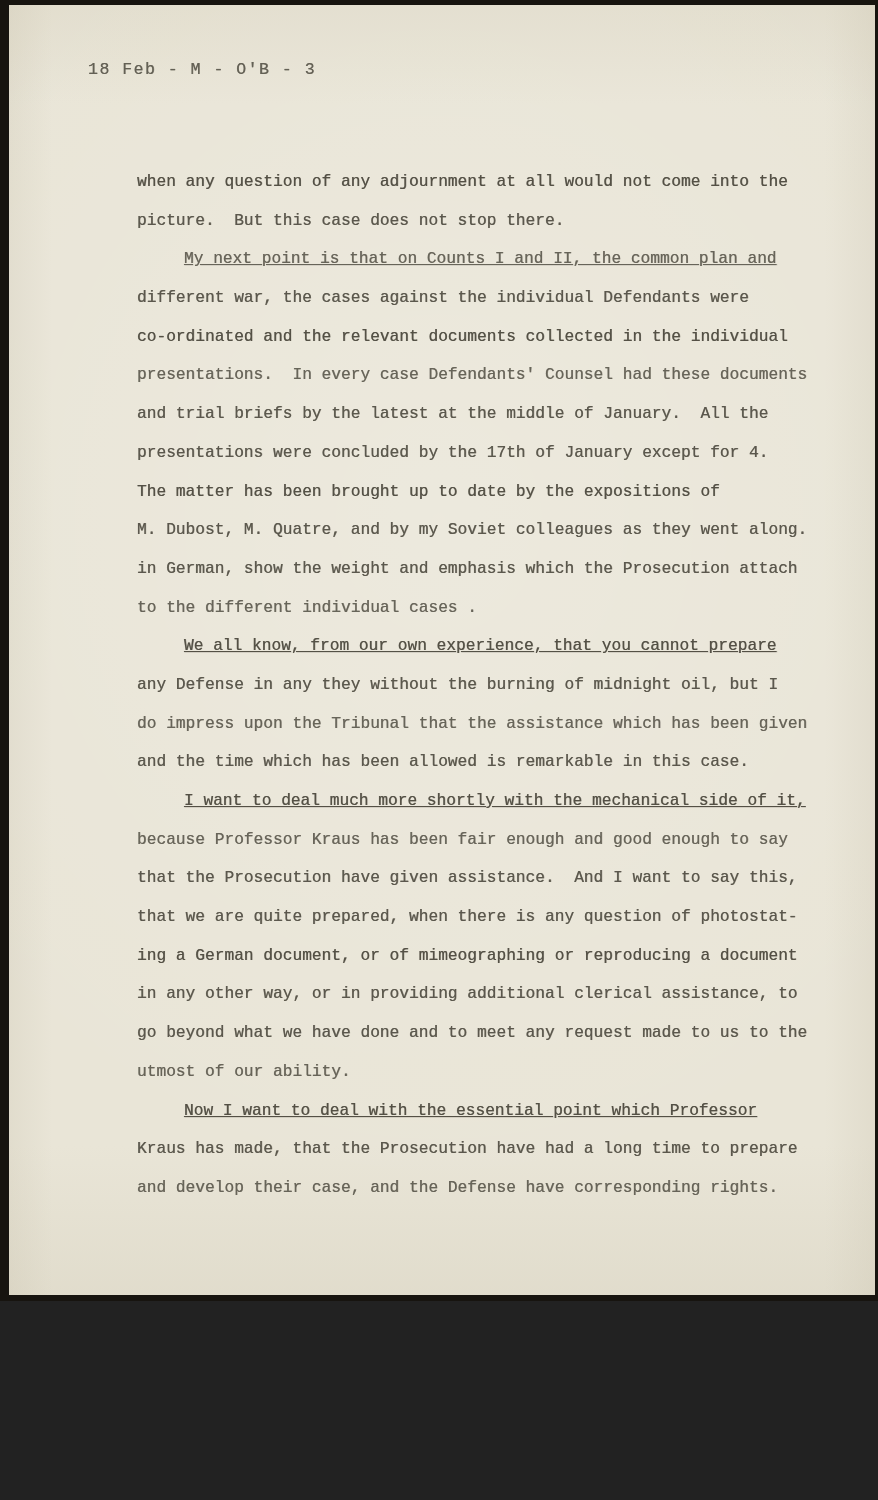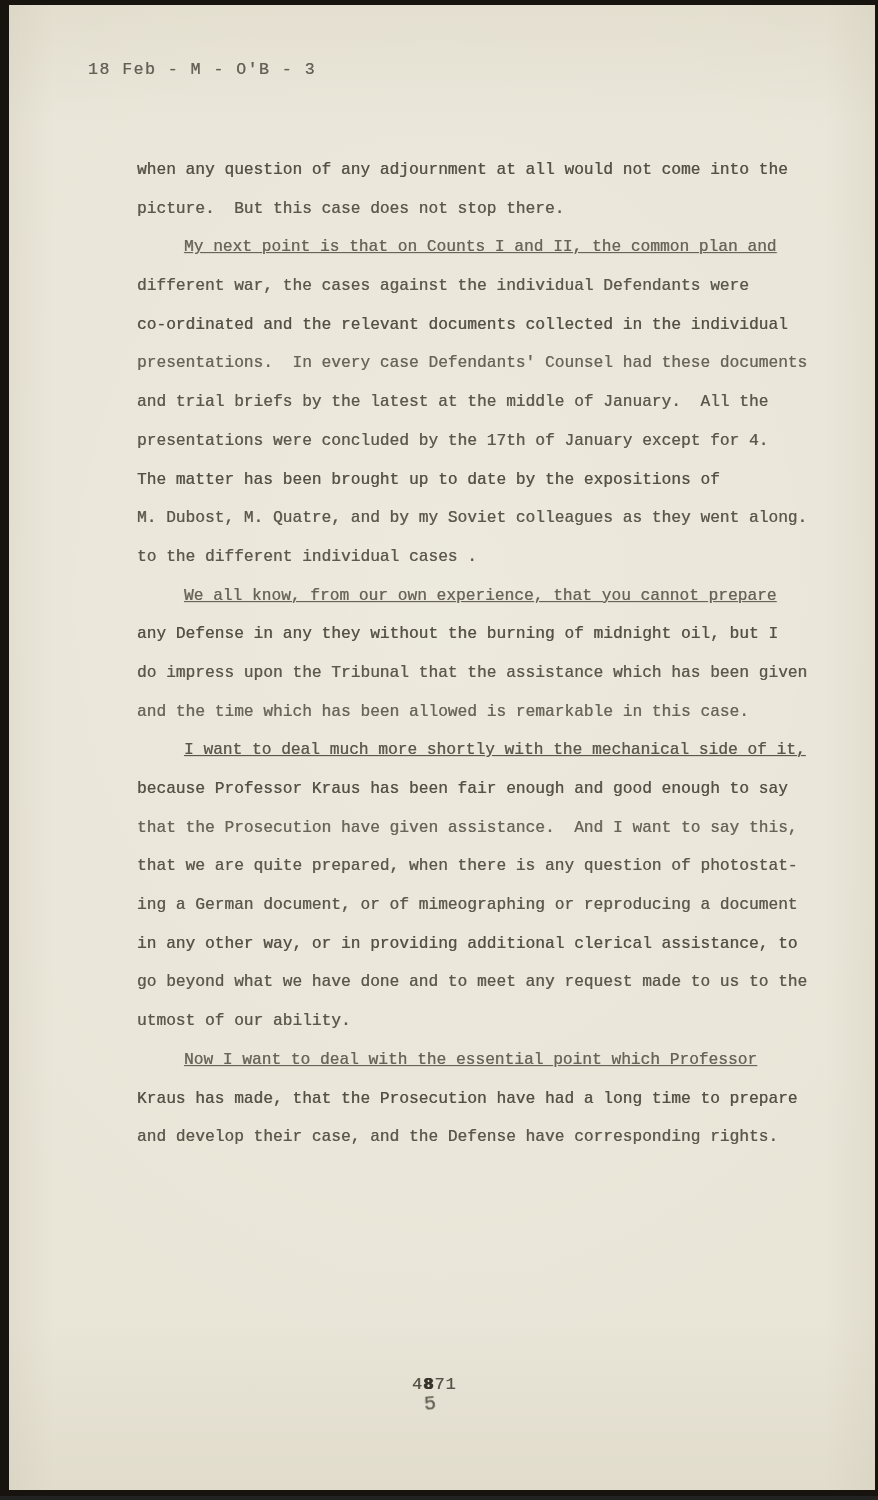--- a/index.html
+++ b/index.html
@@ -5,21 +5,21 @@
   :root {
     --paper: #e9e5d7;
     --ink: #474439;
     --edge: #17140f;
   }
   * { margin: 0; padding: 0; box-sizing: border-box; }
   html, body { background: #222; }
   .scan {
     position: relative;
     width: 878px;
-    height: 1496px;
+    height: 1301px;
     background:
       radial-gradient(ellipse 120% 90% at 50% 40%, rgba(255,255,255,0.16), rgba(0,0,0,0.0) 60%),
       linear-gradient(90deg, rgba(190,182,160,0.22) 0%, rgba(0,0,0,0) 6%, rgba(0,0,0,0) 94%, rgba(190,182,160,0.20) 100%),
       linear-gradient(180deg, rgba(214,208,188,0.35) 0%, rgba(0,0,0,0) 8%, rgba(0,0,0,0) 88%, rgba(205,199,178,0.30) 100%),
       var(--paper);
     overflow: hidden;
     font-family: "Liberation Mono", "DejaVu Sans Mono", monospace;
     color: var(--ink);
   }
   
@@ -39,21 +39,21 @@
     left: 88px;
     top: 60px;
     font-size: 16.5px;
     letter-spacing: 1.5px;
     white-space: pre;
     opacity: 0.82;
   }
   .text-block {
     position: absolute;
     left: 137px;
-    top: 151px;
+    top: 163px;
     width: 700px;
     font-size: 16.2px;
   }
   .text-block .line {
     height: 38.7px;
     line-height: 38.7px;
     white-space: pre;
     opacity: 0.88;
   }
   .text-block .line.indent { padding-left: 47px; text-decoration: underline; }
@@ -102,20 +102,21 @@
       <div class="line">when any question of any adjournment at all would not come into the</div>
       <div class="line">picture.  But this case does not stop there.</div>
       <div class="line indent">My next point is that on Counts I and II, the common plan and</div>
       <div class="line">different war, the cases against the individual Defendants were</div>
       <div class="line">co-ordinated and the relevant documents collected in the individual</div>
       <div class="line">presentations.  In every case Defendants' Counsel had these documents</div>
       <div class="line">and trial briefs by the latest at the middle of January.  All the</div>
       <div class="line">presentations were concluded by the 17th of January except for 4.</div>
       <div class="line">The matter has been brought up to date by the expositions of</div>
       <div class="line">M. Dubost, M. Quatre, and by my Soviet colleagues as they went along.</div>
+      <div class="line">in German, show the weight and emphasis which the Prosecution attach</div>
       <div class="line">to the different individual cases .</div>
       <div class="line indent">We all know, from our own experience, that you cannot prepare</div>
       <div class="line">any Defense in any they without the burning of midnight oil, but I</div>
       <div class="line">do impress upon the Tribunal that the assistance which has been given</div>
       <div class="line">and the time which has been allowed is remarkable in this case.</div>
       <div class="line indent">I want to deal much more shortly with the mechanical side of it,</div>
       <div class="line">because Professor Kraus has been fair enough and good enough to say</div>
       <div class="line">that the Prosecution have given assistance.  And I want to say this,</div>
       <div class="line">that we are quite prepared, when there is any question of photostat-</div>
       <div class="line">ing a German document, or of mimeographing or reproducing a document</div>

